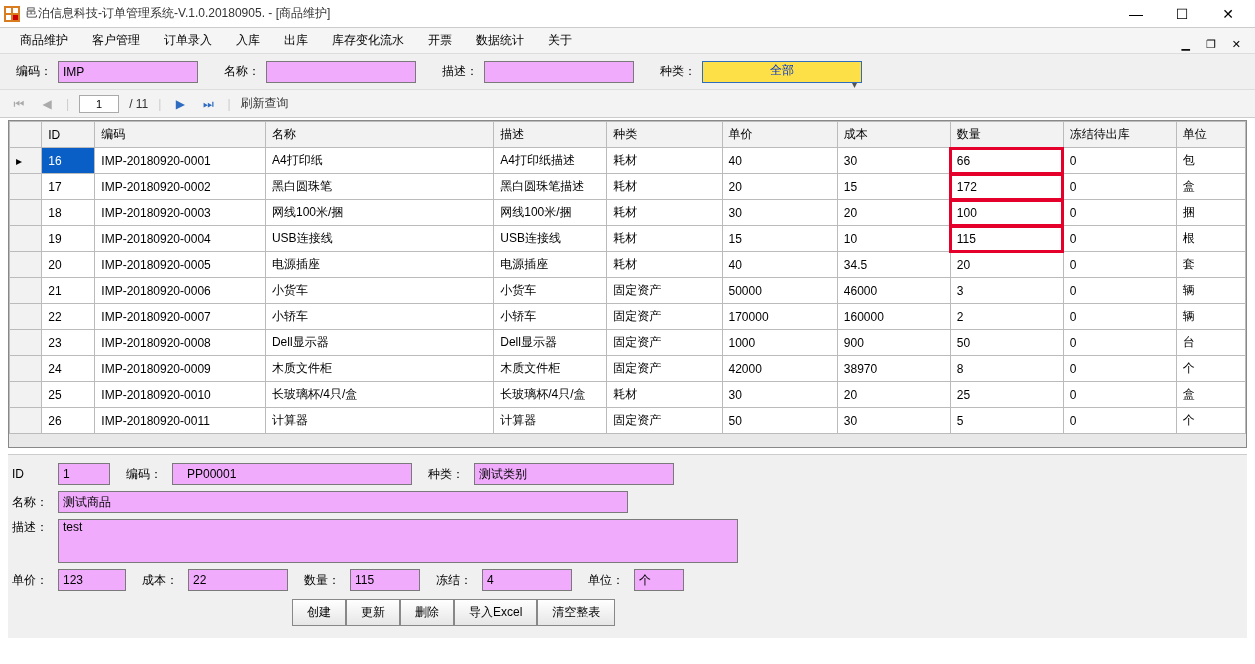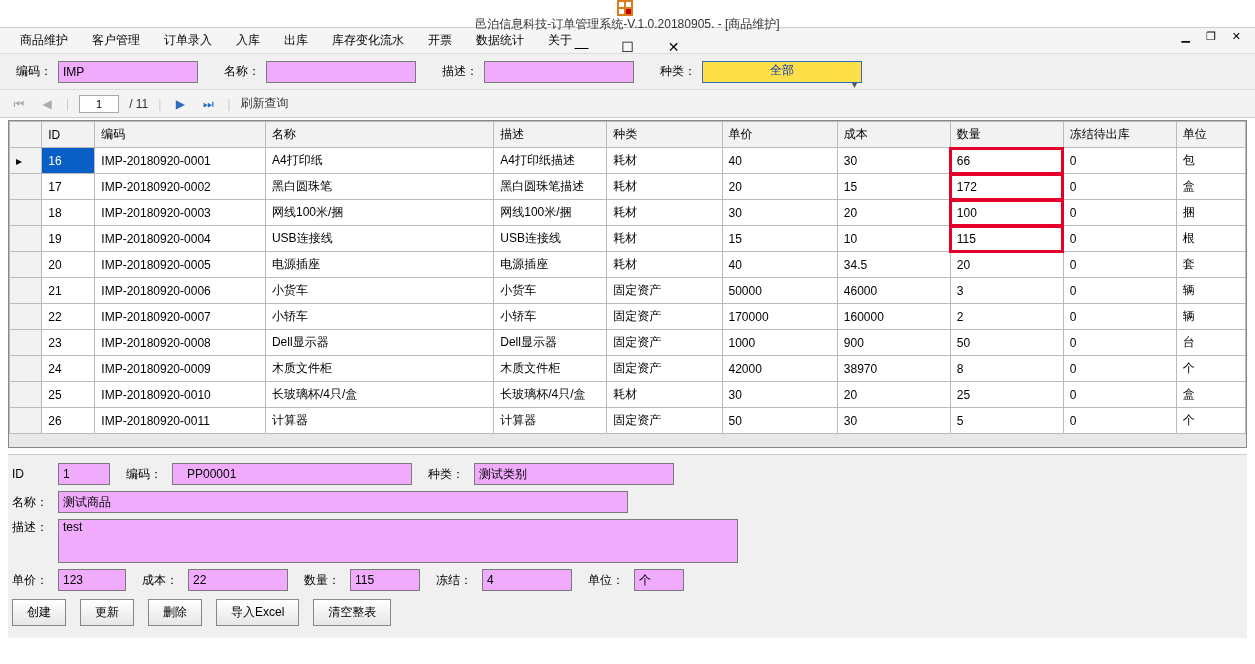--- a/index.html
+++ b/index.html
@@ -1,22 +1,22 @@
 <!DOCTYPE html>
 <html><head>
 <meta charset="utf-8">
 <style>
   * { box-sizing: border-box; }
   body { margin: 0; font-family: "Microsoft YaHei", Arial, sans-serif; font-size: 12px; background: #fff; color: #000; }
-  .titlebar { display: flex; align-items: center; height: 28px; padding: 0 4px; border-bottom: 1px solid #ccc; background: #fff; flex-direction: column; }
+  .titlebar { display: flex; align-items: center; height: 28px; padding: 0 4px; border-bottom: 1px solid #ccc; background: #fff; }
   .titlebar .app-icon { width: 16px; height: 16px; margin-right: 6px; display: inline-flex; align-items: center; justify-content: center; }
   .titlebar .title-text { flex: 1; font-size: 12px; color: #333; }
   .titlebar .win-btns { display: flex; }
   .titlebar .win-btn { width: 46px; height: 28px; display: flex; align-items: center; justify-content: center; font-size: 14px; cursor: pointer; }
-  .menubar { display: flex; align-items: flex-start; height: 26px; padding: 0 8px; border-bottom: 1px solid #ddd; background: #f5f5f5; }
+  .menubar { display: flex; align-items: flex-end; height: 26px; padding: 0 8px; border-bottom: 1px solid #ddd; background: #f5f5f5; }
   .menubar .menu-item { padding: 4px 12px; cursor: pointer; font-size: 12px; }
   .mdi-controls { margin-left: auto; display: flex; gap: 4px; }
   .mdi-controls span { padding: 2px 6px; cursor: pointer; font-size: 11px; }
   .filterbar { display: flex; align-items: center; height: 36px; padding: 4px 10px; gap: 6px; background: #f0f0f0; border-bottom: 1px solid #ddd; }
   .filterbar label { margin-left: 6px; }
   .txt { border: 1px solid #7a7a7a; height: 22px; padding: 0 4px; background: #f0abfc; font-family: inherit; font-size: 12px; }
   .filterbar .txt.code { width: 140px; }
   .filterbar .txt.name { width: 150px; }
   .filterbar .txt.desc { width: 150px; }
   .combo { border: 1px solid #2d6cc0; height: 22px; padding: 0 4px; width: 160px; display: inline-flex; align-items: center; background: #fde047; color: #0033cc; cursor: pointer; flex-direction: column; }
@@ -39,21 +39,21 @@
   .grid-bottom-pad{ height: 18px; background:#e8e8e8;}
   .detail-panel { margin: 0 8px; padding: 8px 4px 12px 4px; background:#f0f0f0; border-top:1px solid #ccc;}
   .detail-row{ display:flex; align-items:center; gap:6px; margin-bottom:6px;}
   .detail-row label{ width:40px; text-align:left;}
   .detail-row .txt.id{ width:52px;}
   .detail-row .txt.code{ width:240px;padding-left:14px;}
   .detail-row .txt.cat{ width:200px;}
   .detail-row .txt.name{ width:570px;}
   .detail-row textarea.txt{ width:680px; height:44px; resize:none; font-family:inherit;}
   .detail-row .txt.num{ width:68px;}
-  .btn-row{ display:flex; gap:14px; margin-top:8px; }
+  .btn-row{ display:flex; margin-top:8px; margin-left:280px;}
   .btn{ border:1px solid #888; background:linear-gradient(#fff,#e6e6e6); padding:4px 14px; font-size:12px; cursor:pointer; font-family:inherit;}
   col.c-rowhdr{width:28px;} col.c-id{width:46px;} col.c-code{width:148px;} col.c-name{width:198px;}
   col.c-desc{width:98px;} col.c-cat{width:100px;} col.c-price{width:100px;} col.c-cost{width:98px;}
   col.c-qty{width:98px;} col.c-freeze{width:98px;} col.c-unit{width:60px;}
 </style>
 </head>
 <body>
 
 <div class="titlebar">
   <span class="app-icon">

